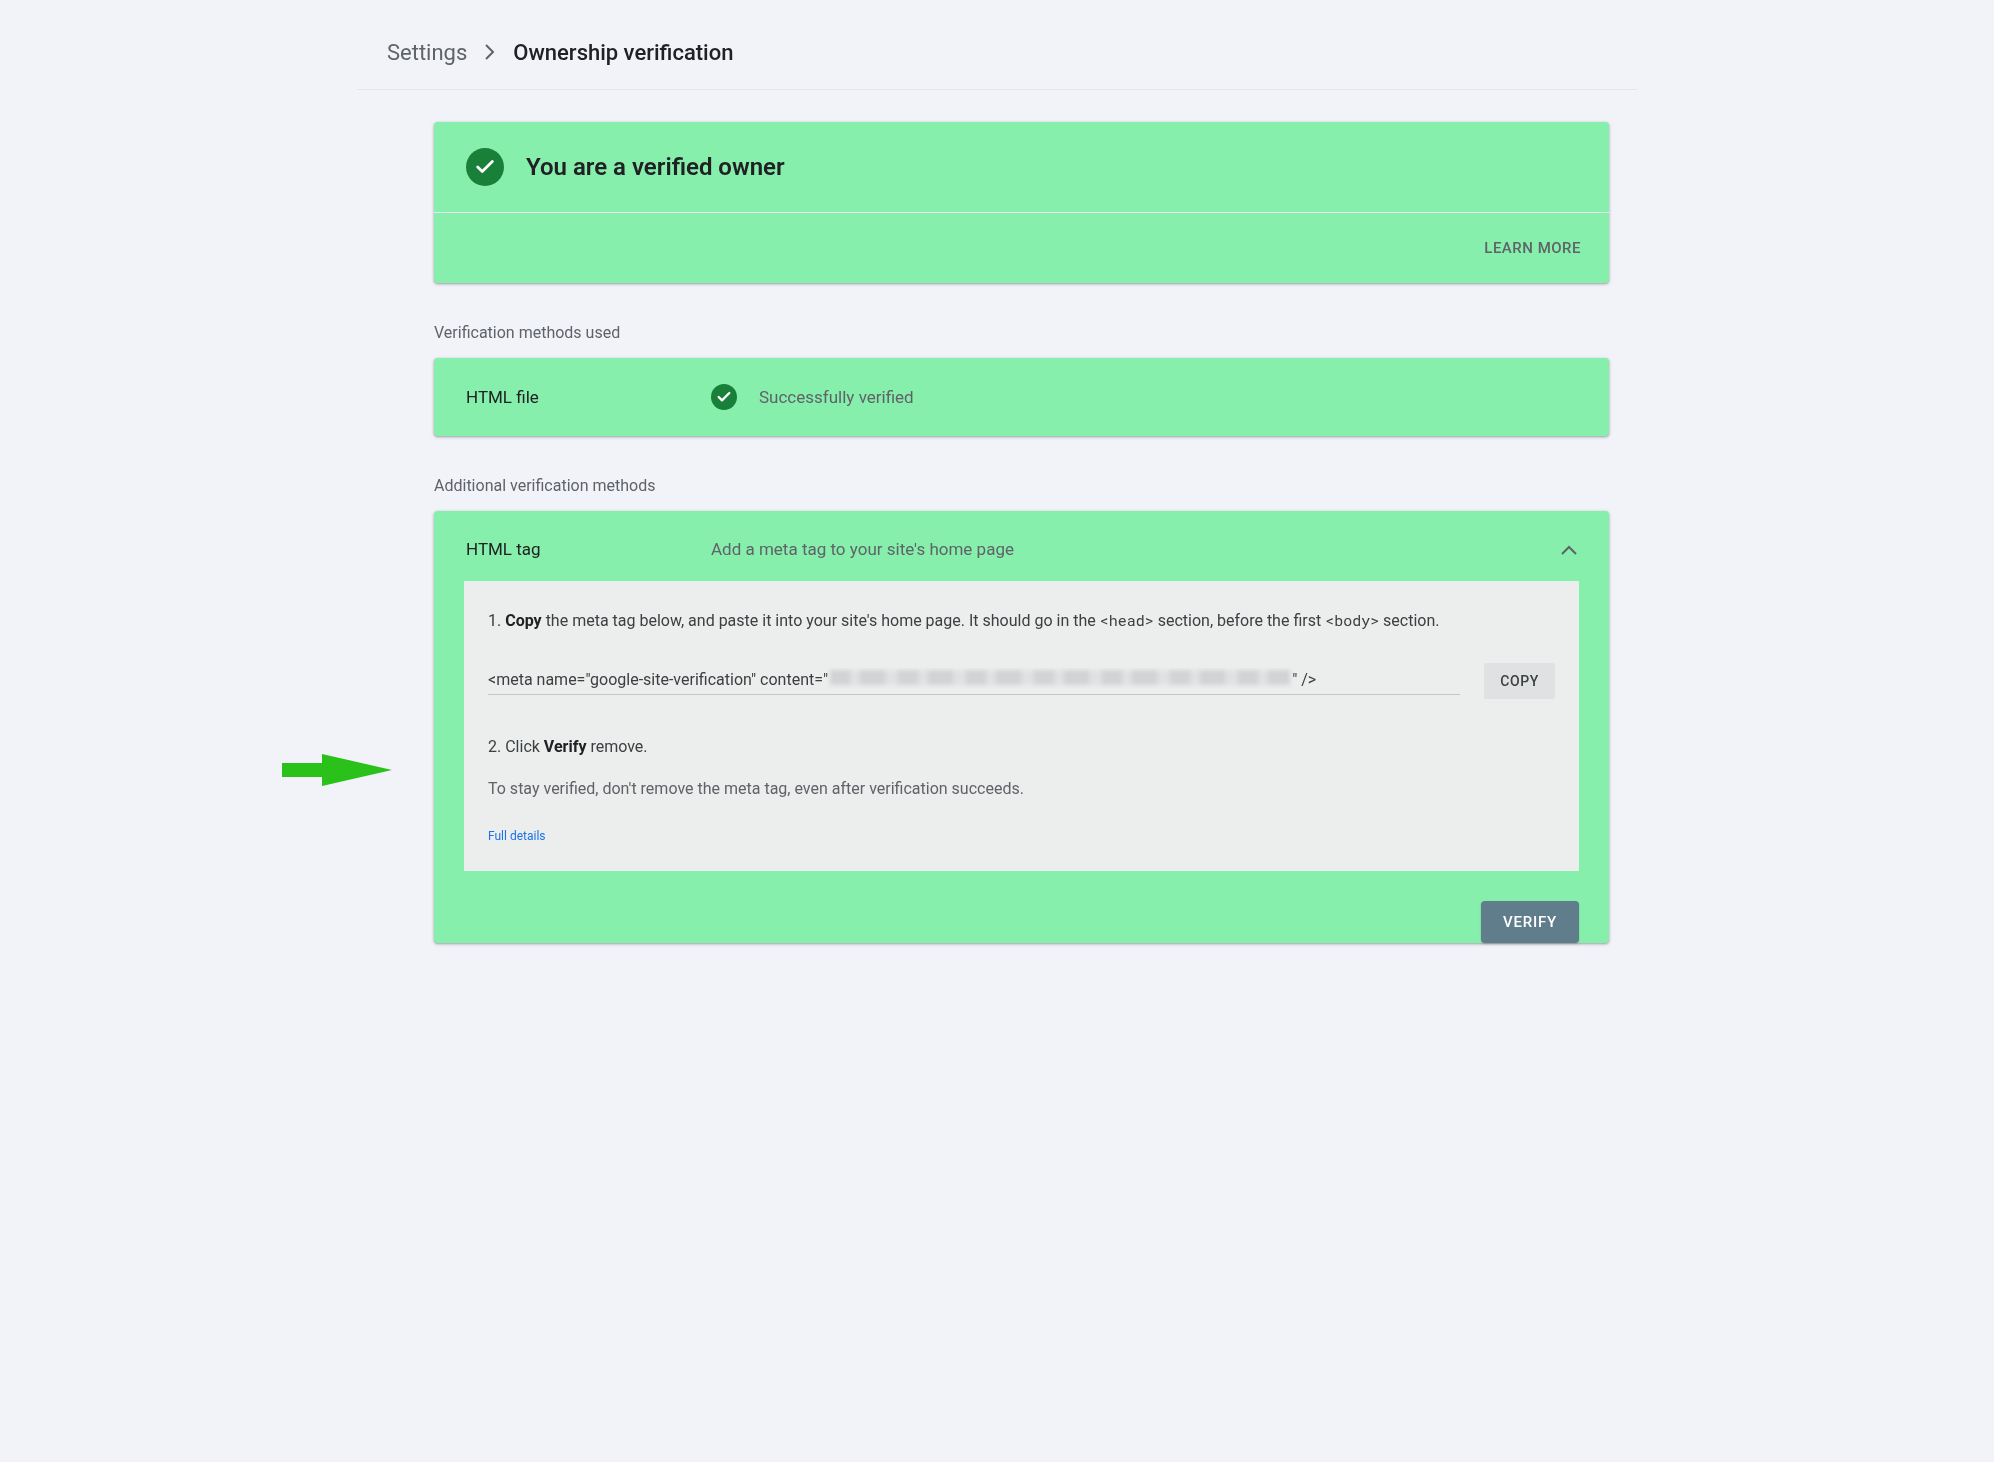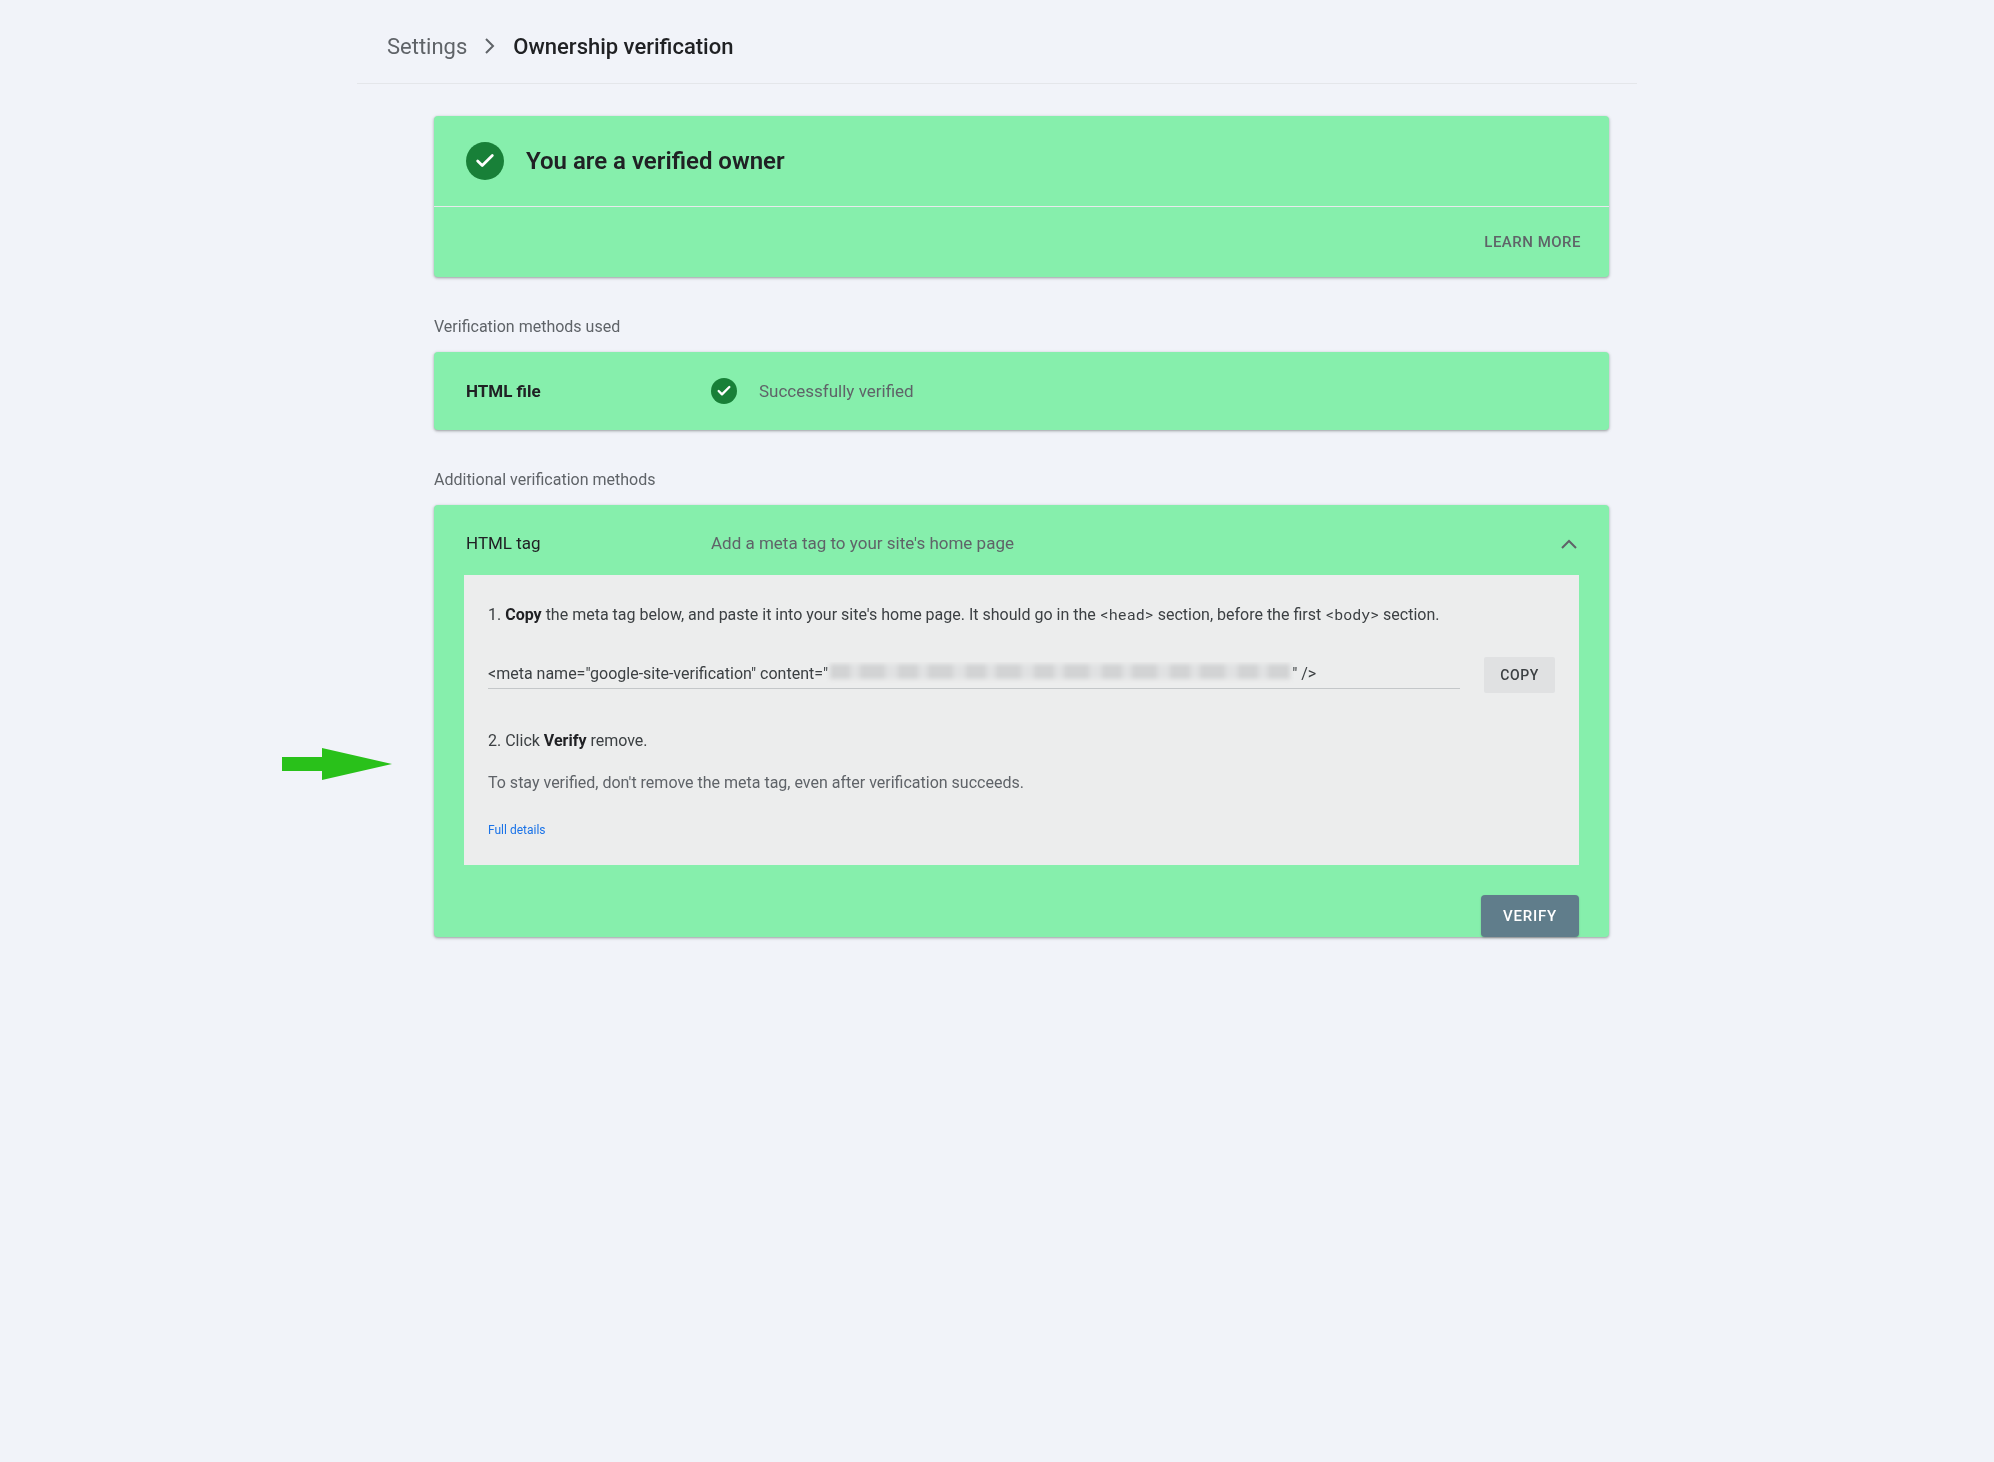--- a/index.html
+++ b/index.html
@@ -5,21 +5,21 @@
   * { box-sizing: border-box; margin: 0; padding: 0; }
   body {
     font-family: 'Google Sans', Roboto, Arial, sans-serif;
     background: #f1f3f9;
     color: #202124;
     font-size: 16px;
   }
   .page {
     width: 1280px;
     margin: 0 auto;
-    padding: 10px 0 40px 0;
+    padding: 16px 0 40px 0;
   }
   .breadcrumb {
     display: flex;
     align-items: center;
     gap: 18px;
     padding: 24px 30px 24px 30px;
     border-bottom: 1px solid #e4e6ea;
     font-size: 22px;
   }
   .breadcrumb .settings { color: #5f6368; font-weight: 400; }
@@ -75,21 +75,21 @@
 
   .method-row {
     display: flex;
     align-items: center;
     padding: 26px 32px;
   }
   .method-name {
     width: 245px;
     font-size: 17px;
     color: #202124;
-    font-weight: 700;
+    font-weight: 400;
   }
   .check-small {
     width: 26px; height: 26px;
     background: #188038;
     border-radius: 50%;
     display: flex; align-items: center; justify-content: center;
     margin-right: 22px;
     flex-shrink: 0;
   }
   .check-small svg { width: 16px; height: 16px; }

